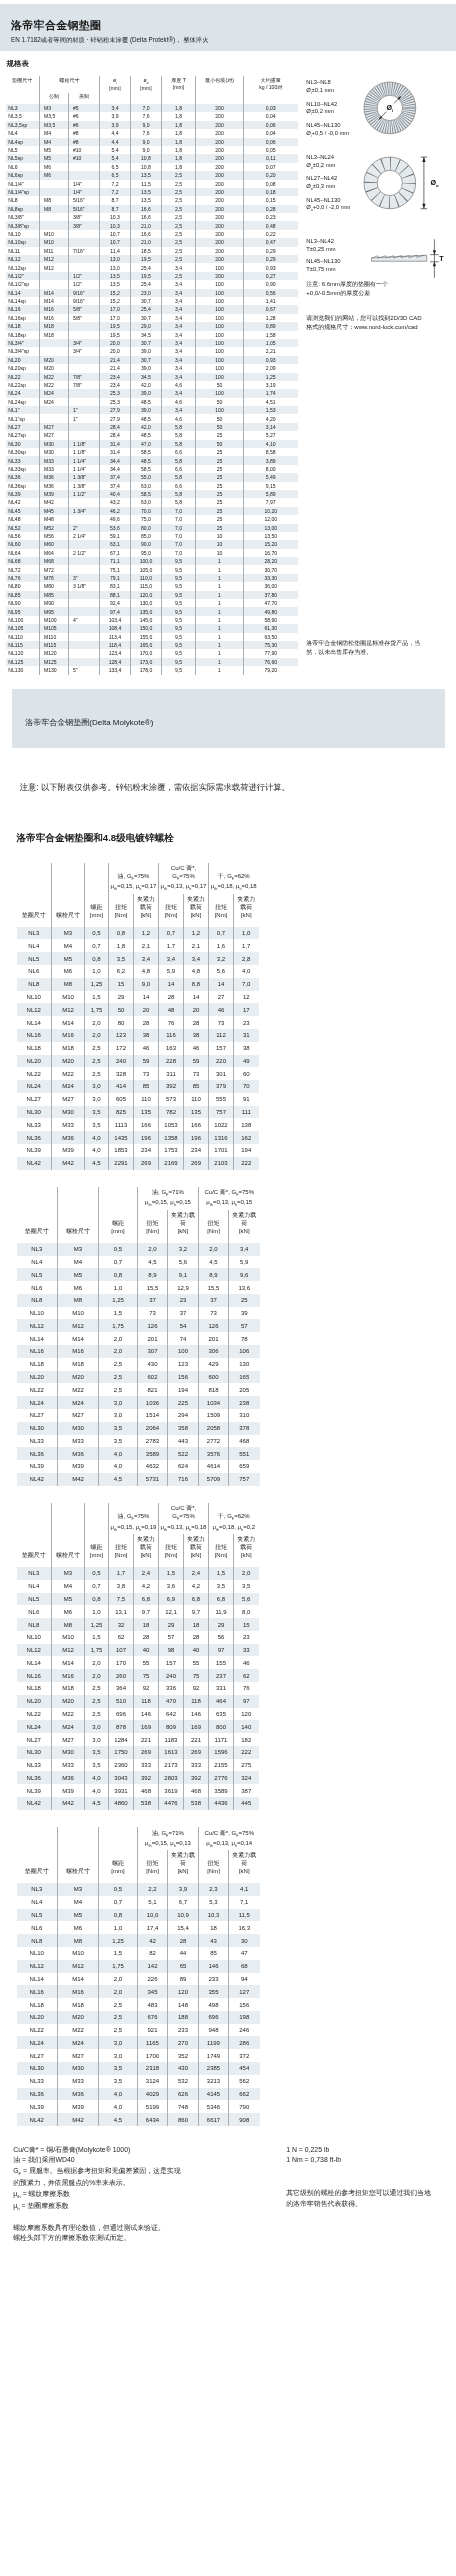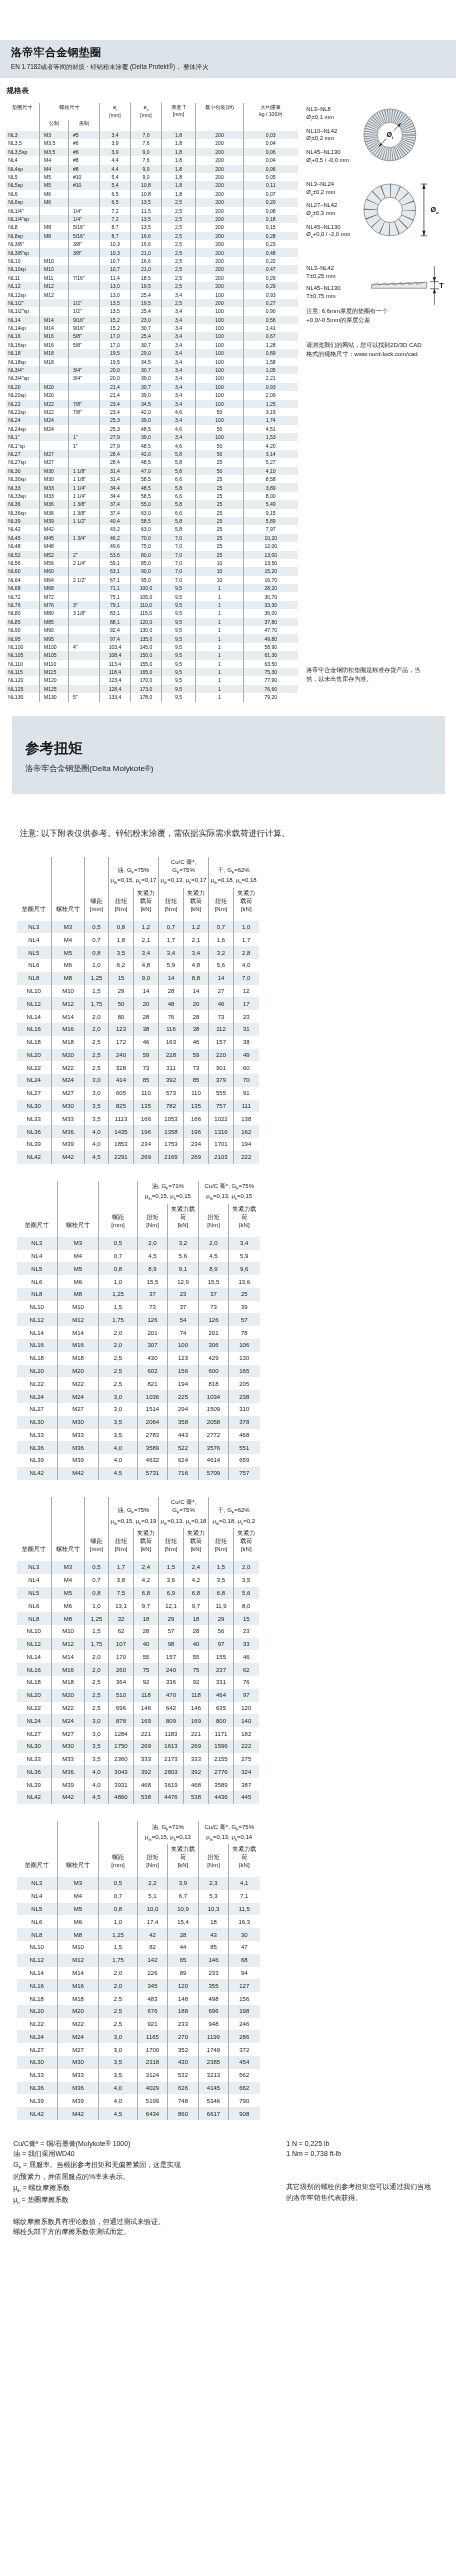--- a/index.html
+++ b/index.html
@@ -6,21 +6,21 @@
   body{
     width:457px;
     font-family:"Liberation Sans","DejaVu Sans",sans-serif;
     color:#1c1c1c;
     padding-top:4.4px;
     padding-bottom:22px;
     box-sizing:border-box;
   }
   sub{font-size:0.62em;}
   
-  .band1{background:var(--band,#dce3e9);padding:5px 11px 6px;margin-top:36px;}
+  .band1{background:var(--band,#dce3e9);padding:14px 11px 6px;}
   .band1 h1{margin:0;font-size:11px;font-weight:bold;letter-spacing:0.3px;}
   .band1 .sub{margin-top:2.2px;font-size:6.3px;color:#222;}
   
   .content{padding:0 5.5px;}
   .spec-heading{font-size:7.4px;font-weight:bold;margin:8.8px 0 6.6px 1.1px;}
   .spec-wrap{display:flex;align-items:flex-start;}
   table.spec-table{border-collapse:collapse;width:292px;font-size:5.1px;table-layout:fixed;}
   .spec-table thead th{
     font-weight:normal;text-align:center;vertical-align:top;
     padding:1.1px 1.1px 8.8px;line-height:1.35;font-size:5.1px;
@@ -855,27 +855,27 @@
 
       <div class="note" style="position:absolute;top:204px;left:0;width:141px;">注意: 6.6mm厚度的垫圈有一个<br>+0,0/-0.5mm的厚度公差</div>
 
       <div class="note" style="position:absolute;top:238px;left:0;width:148px;">请浏览我们的网站，您可以找到2D/3D CAD<br>格式的规格尺寸：www.nord-lock.com/cad</div>
 
       <div class="note" style="position:absolute;top:563px;left:0;width:148px;">洛帝牢合金钢防松垫圈是标准存货产品，当<br>然，以未出售库存为准。</div>
     </div>
   </div>
 
   <section class="band2">
-    <h2>参考扭矩</h2>
     <div class="sub">洛帝牢合金钢垫圈(Delta Molykote®)</div>
   </section>
 
   <p class="torque-note">注意: 以下附表仅供参考。锌铝粉末涂覆，需依据实际需求载荷进行计算。</p>
 
   <div class="torque-block">
+    <h3>洛帝牢合金钢垫圈和4.8级电镀锌螺栓</h3>
     <table class="torque-table">
         <colgroup>
           <col style="width: 35px;">
           <col style="width: 33px;">
           <col style="width: 24px;">
           <col style="width: 25px;">
           <col style="width: 25px;">
           <col style="width: 25px;">
           <col style="width: 25px;">
           <col style="width: 25px;">

